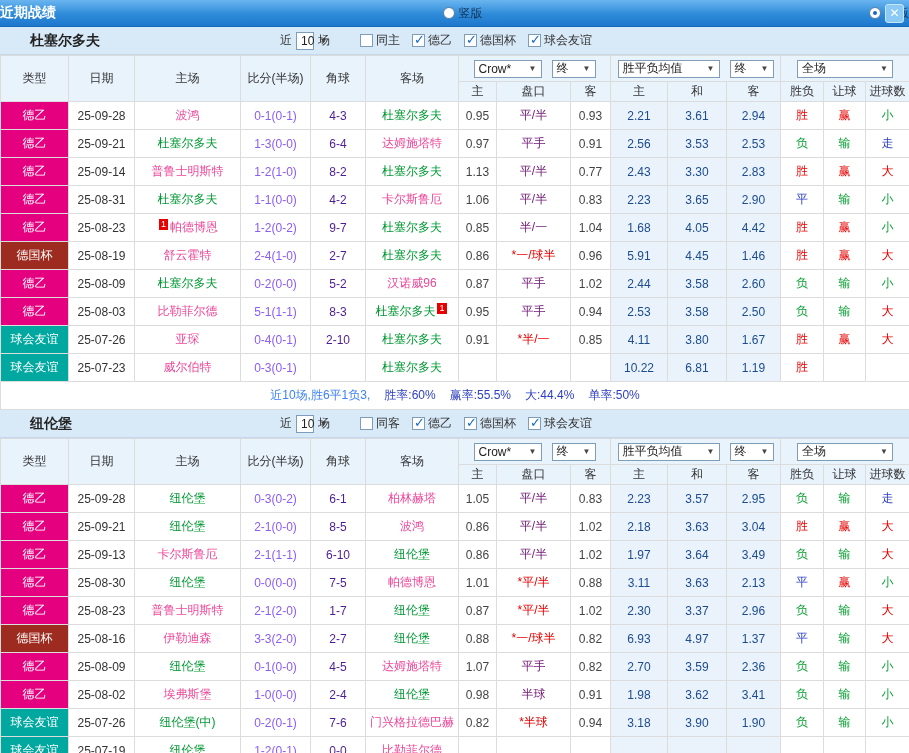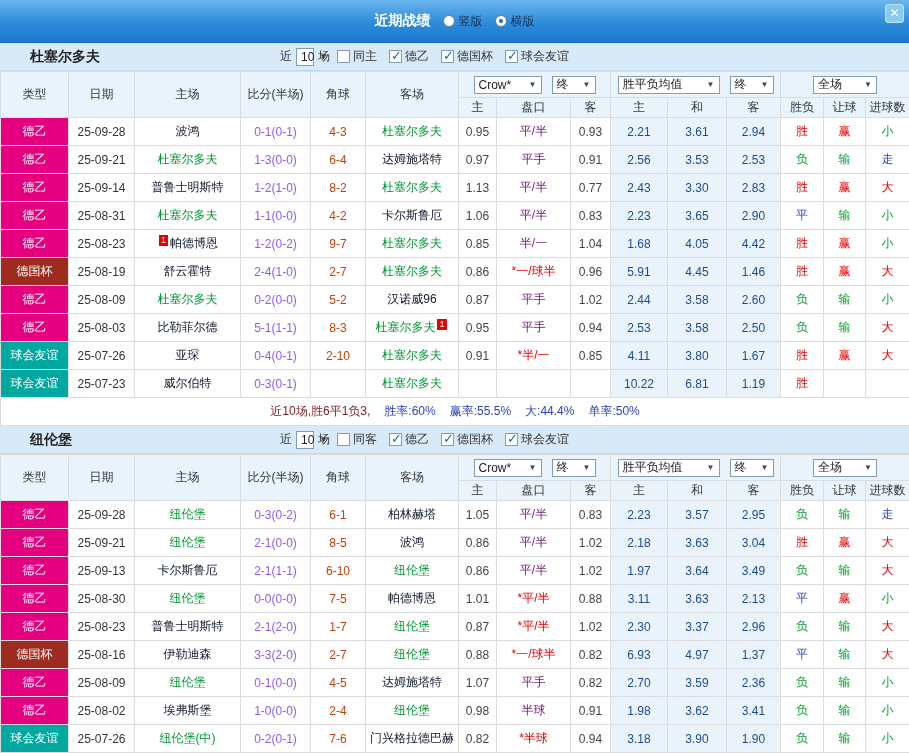--- a/index.html
+++ b/index.html
@@ -1,72 +1,72 @@
 <!DOCTYPE html>
 <html><head>
 <meta charset="utf-8">
 <style>
 *{box-sizing:border-box;margin:0;padding:0}
 html,body{width:909px;height:753px;overflow:hidden;background:#fff;
   font-family:"Liberation Sans","DejaVu Sans",sans-serif}
 .app{width:909px;height:753px;overflow:hidden;background:#fff}
 
 
-.titlebar{position:relative;height:43px;
+.titlebar{position:relative;height:27px;
   background:linear-gradient(180deg,#6ab5ef,#2e8bd9 55%,#1d77cd);
   border-bottom:1px solid #1668b8;
-  display:flex;align-items:center;justify-content:center;gap:12px}
+  display:flex;align-items:center;justify-content:space-between;gap:12px}
 .title{color:#fff;font-weight:bold;font-size:14px}
 .radio-wrap{display:inline-flex;align-items:center;gap:4px;font-size:12px;color:#12355e;cursor:pointer}
 .radio{width:12px;height:12px;border-radius:50%;background:#fff;border:1px solid #5d7e9e;position:relative;display:inline-block}
 .radio.on::after{content:"";position:absolute;left:3px;top:3px;width:4px;height:4px;background:#1668c8;border-radius:50%}
 .close-btn{position:absolute;right:5px;top:4px;width:19px;height:19px;background:#8ccaf6;
   border:1px solid #c7e6fb;border-radius:3px;color:#fff;font-size:12px;font-weight:bold;
   line-height:17px;text-align:center;cursor:pointer}
 
 
 .section-header{height:28px;background:#d8e9f7;border-bottom:1px solid #c2d8ec;
   display:flex;align-items:center;font-size:12px;color:#333}
 .team-name{width:280px;padding-left:30px;font-size:14px;font-weight:bold;color:#222}
 .filters{display:flex;align-items:center;gap:4px}
 .sel{display:inline-flex;align-items:center;justify-content:space-between;gap:5px;height:18px;
   padding:0 4px;background:#fff;border:1px solid #7f9db9;font-size:12px;color:#222;cursor:pointer}
-.sel-count{width:18px}.sel-book{width:68px}.sel-final{width:44px}.sel-avg{width:102px}.sel-full{width:64px}
+.sel-count{width:18px}.sel-book{width:68px}.sel-final{width:44px}.sel-avg{width:102px}.sel-full{width:96px}
 .arr{font-size:8px;color:#444;line-height:1}
 .cbwrap{display:inline-flex;align-items:center;gap:3px;margin-left:8px;cursor:pointer}
-.cbwrap.venue{margin-left:3px}
+.cbwrap.venue{margin-left:26px}
 .cb{width:13px;height:13px;background:#fff;border:1px solid #7f9db9;position:relative;display:inline-block}
 .cb.checked::after{content:"\2713";position:absolute;left:1px;top:-3px;font-size:13px;font-weight:bold;color:#1668c8}
 
 
 table.grid{width:909px;table-layout:fixed;border-collapse:collapse;font-size:12px;text-align:center;color:#333}
 .grid th,.grid td{border:1px solid #dcdcdc;overflow:hidden;white-space:nowrap}
 .grid thead th{background:#e9f3fc;font-weight:normal;color:#333}
 .grid tr.h1 th{height:26px}
 .grid tr.h2 th{height:20px}
 .grid tbody td{height:28px}
 .dd-group{display:flex;justify-content:center;align-items:center;gap:10px}
 .type-cell{color:#fff}
 .t-league{background:#e4007f}
 .t-cup{background:#9d2b1f}
 .t-friendly{background:#00a8a0}
 .team-green{color:#009933}
-.team-dark{color:#0f172a}
+.team-dark{color:#ec4899}
 .score-cell{color:#8b5cf6}
-.corner-cell{color:#c2410c}
+.corner-cell{color:#4c1d95}
 .odds-cell{color:#444}
 .hcp-cell{color:#701a75}
 .hcp-cell.hcp-star{color:#e60000}
 .avg-cell{background:#eaf3fb;color:#1c4c8e}
 .c-red{color:#e60000}
 .c-green{color:#0aa034}
 .c-blue{color:#2d3fc0}
 .summary-cell{height:24px;background:#ffffff}
 .sum-seg{margin:0 7px;font-size:12px}
-.sum-dark{color:#7f1d1d}
+.sum-dark{color:#3b82f6}
 .sum-blue{color:#2d3fc0}
 .badge{display:inline-block;background:#e60000;color:#fff;font-size:9px;line-height:11px;
   padding:0 2px;margin:0 2px;vertical-align:4px}
 </style>
 </head>
 <body>
 
 <div class="app">
 
   <div class="titlebar">

